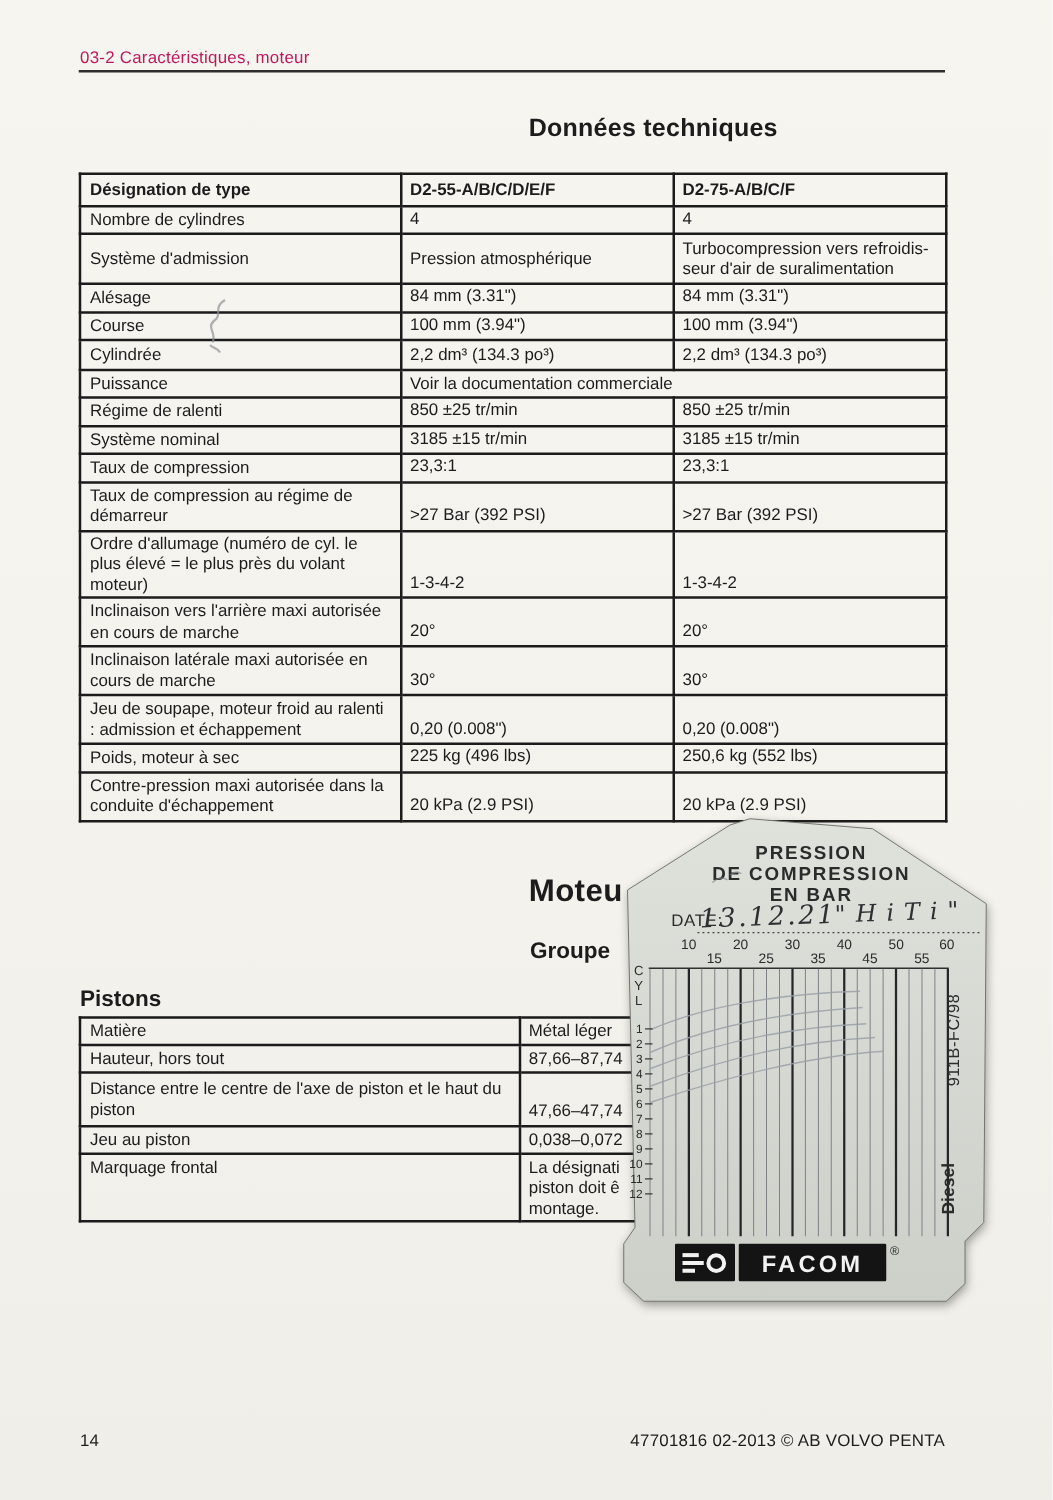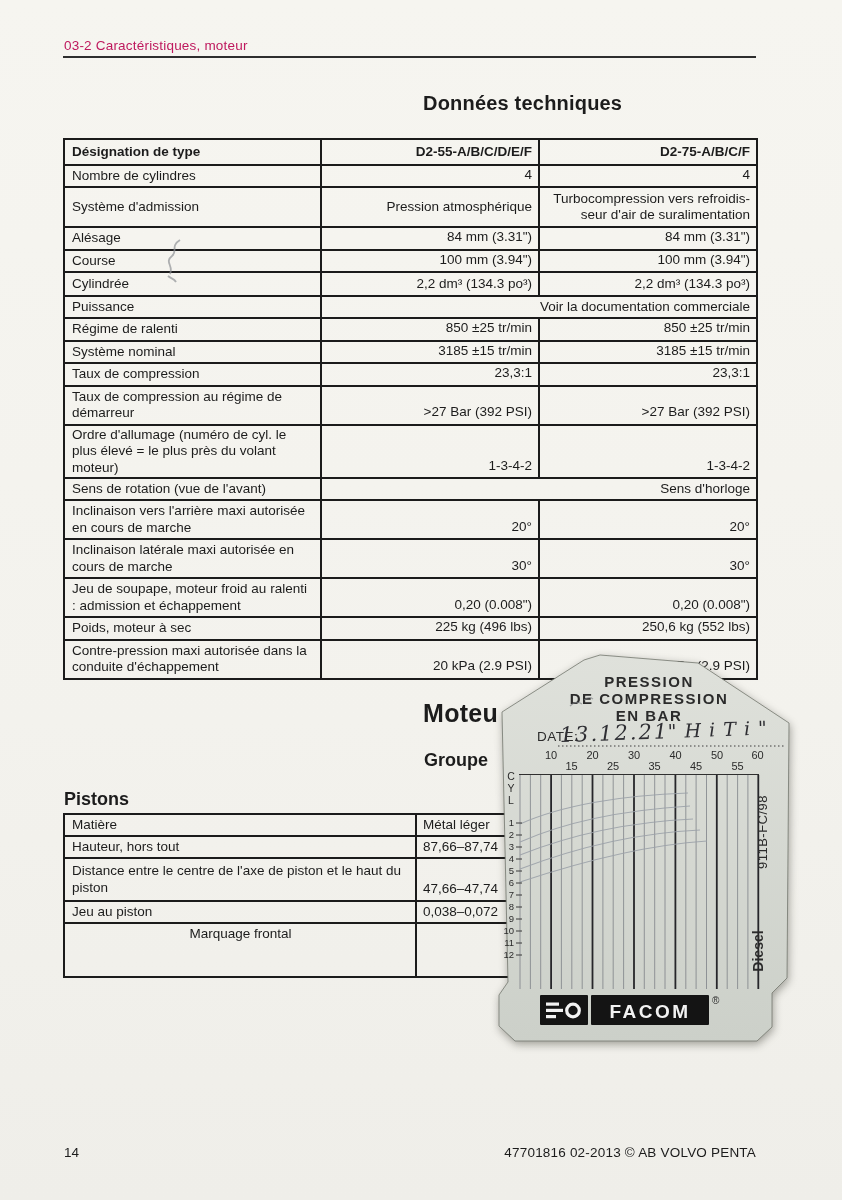--- a/index.html
+++ b/index.html
@@ -9,26 +9,26 @@
   .abs{position:absolute;}
   .runhead{left:64px;top:38px;font-size:13.5px;color:#be185d;letter-spacing:.2px;}
   .runrule{left:63px;top:56px;width:693px;height:2px;background:#2e2e2e;}
   .doc-title{left:423px;top:92px;font-size:20px;font-weight:bold;letter-spacing:.2px;margin:0;}
   table{border-collapse:collapse;table-layout:fixed;background:transparent;}
   .spec{left:63px;top:138px;width:693px;font-size:13.5px;line-height:1.22;}
   .pist{left:63px;top:813px;width:693px;font-size:13.5px;line-height:1.22;}
   td,th{border:2px solid #1b1b1b;padding:1px 6px;overflow:hidden;}
   th{font-weight:bold;}
   .l{text-align:left;vertical-align:middle;padding-left:7px;}
-  .c{text-align:right;vertical-align:bottom;padding-bottom:3px;}
+  .c{text-align:left;vertical-align:bottom;padding-bottom:3px;}
   .m{vertical-align:middle;padding-bottom:1px;}
   .pre{white-space:pre-line;}
   .pv{text-align:left;vertical-align:middle;padding-left:6px;}
   .vb{vertical-align:bottom;padding-bottom:3px;}
-  .vt{vertical-align:top;padding-top:2px;text-align:center;}
+  .vt{vertical-align:top;padding-top:2px;}
   tr.r26{height:26px}tr.r22{height:22px}tr.r40{height:40px}tr.r24{height:24px}
   tr.r39{height:39px}tr.r43{height:43px}tr.r52{height:52px}
   .moteu{left:423px;top:699px;font-size:25px;font-weight:bold;letter-spacing:.3px;}
   .groupe{left:424px;top:750px;font-size:18px;font-weight:bold;}
   .pistons-h{left:64px;top:789px;font-size:18px;font-weight:bold;}
   .foot-left{left:64px;top:1145px;font-size:13.5px;}
   .foot-right{left:300px;top:1145px;width:456px;text-align:right;font-size:13.5px;letter-spacing:.2px;}
   .squig{left:148px;top:236px;z-index:2;}
   .cardsvg{left:483px;top:645px;z-index:5;}
   .cardshape{filter:drop-shadow(1px 3px 4px rgba(60,60,50,.45));}
@@ -101,24 +101,20 @@
   </tr>
   <tr class="r39">
     <td class="l">Taux de compression au régime de démarreur</td>
     <td class="c">&gt;27 Bar (392 PSI)</td>
     <td class="c">&gt;27 Bar (392 PSI)</td>
   </tr>
   <tr class="r39">
     <td class="l">Ordre d'allumage (numéro de cyl. le plus élevé = le plus près du volant moteur)</td>
     <td class="c">1-3-4-2</td>
     <td class="c">1-3-4-2</td>
-  </tr>
-  <tr class="r22">
-    <td class="l">Sens de rotation (vue de l'avant)</td>
-    <td class="c m" colspan="2">Sens d'horloge</td>
   </tr>
   <tr class="r39">
     <td class="l">Inclinaison vers l'arrière maxi autorisée en cours de marche</td>
     <td class="c">20°</td>
     <td class="c">20°</td>
   </tr>
   <tr class="r39">
     <td class="l">Inclinaison latérale maxi autorisée en cours de marche</td>
     <td class="c">30°</td>
     <td class="c">30°</td>

